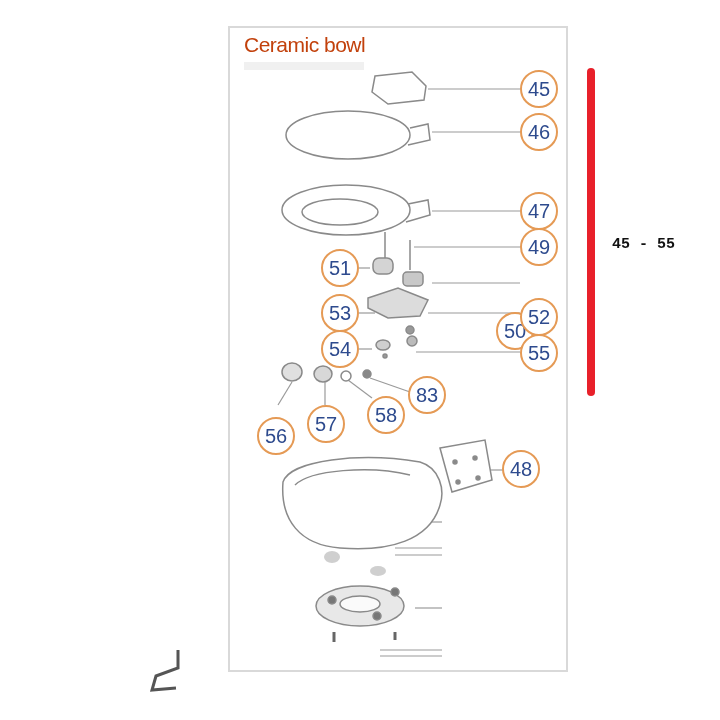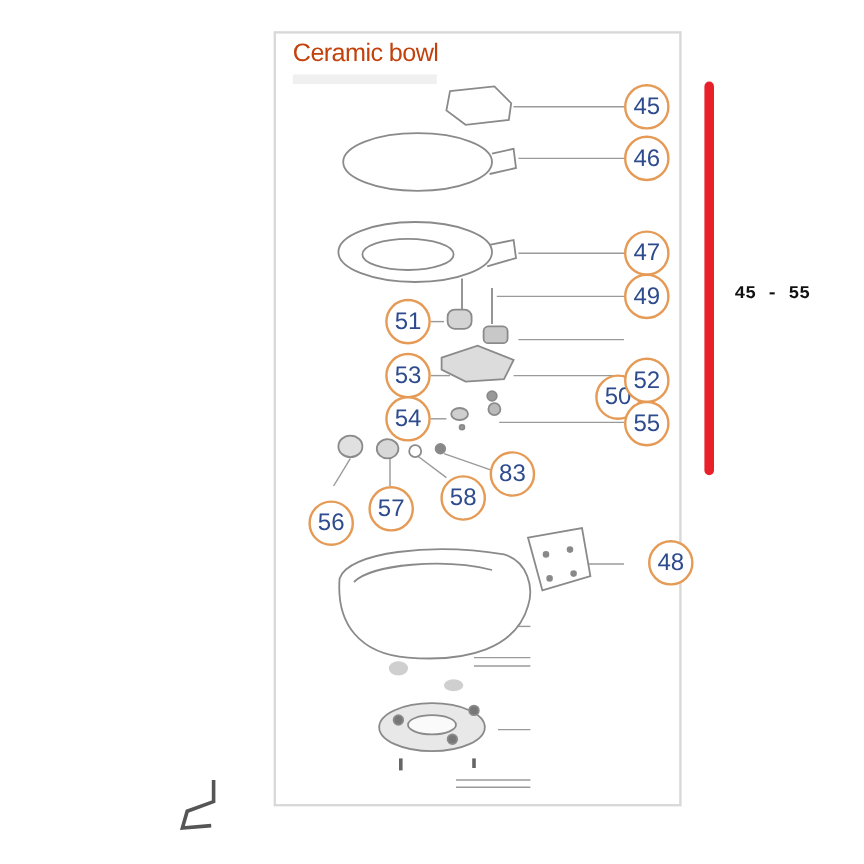--- a/index.html
+++ b/index.html
@@ -101,16 +101,16 @@
 <div class="callout" style="left:496px;top:264px;margin-top:48px;">50</div>
 <div class="callout" style="left:520px;top:298px;text-align:right;">52</div>
 <div class="callout" style="left:520px;top:334px;">55</div>
 <div class="callout" style="left:321px;top:249px;">51</div>
 <div class="callout" style="left:321px;top:294px;">53</div>
 <div class="callout" style="left:321px;top:330px;">54</div>
 <div class="callout" style="left:408px;top:376px;">83</div>
 <div class="callout" style="left:257px;top:417px;">56</div>
 <div class="callout" style="left:307px;top:405px;">57</div>
 <div class="callout" style="left:367px;top:396px;">58</div>
-<div class="callout" style="left:540px;top:450px;">48</div>
+<div class="callout" style="left:502px;top:450px;">48</div>
 
 <div class="redbar"></div>
 <div class="range">45 - 55</div>
 
 </body></html>

